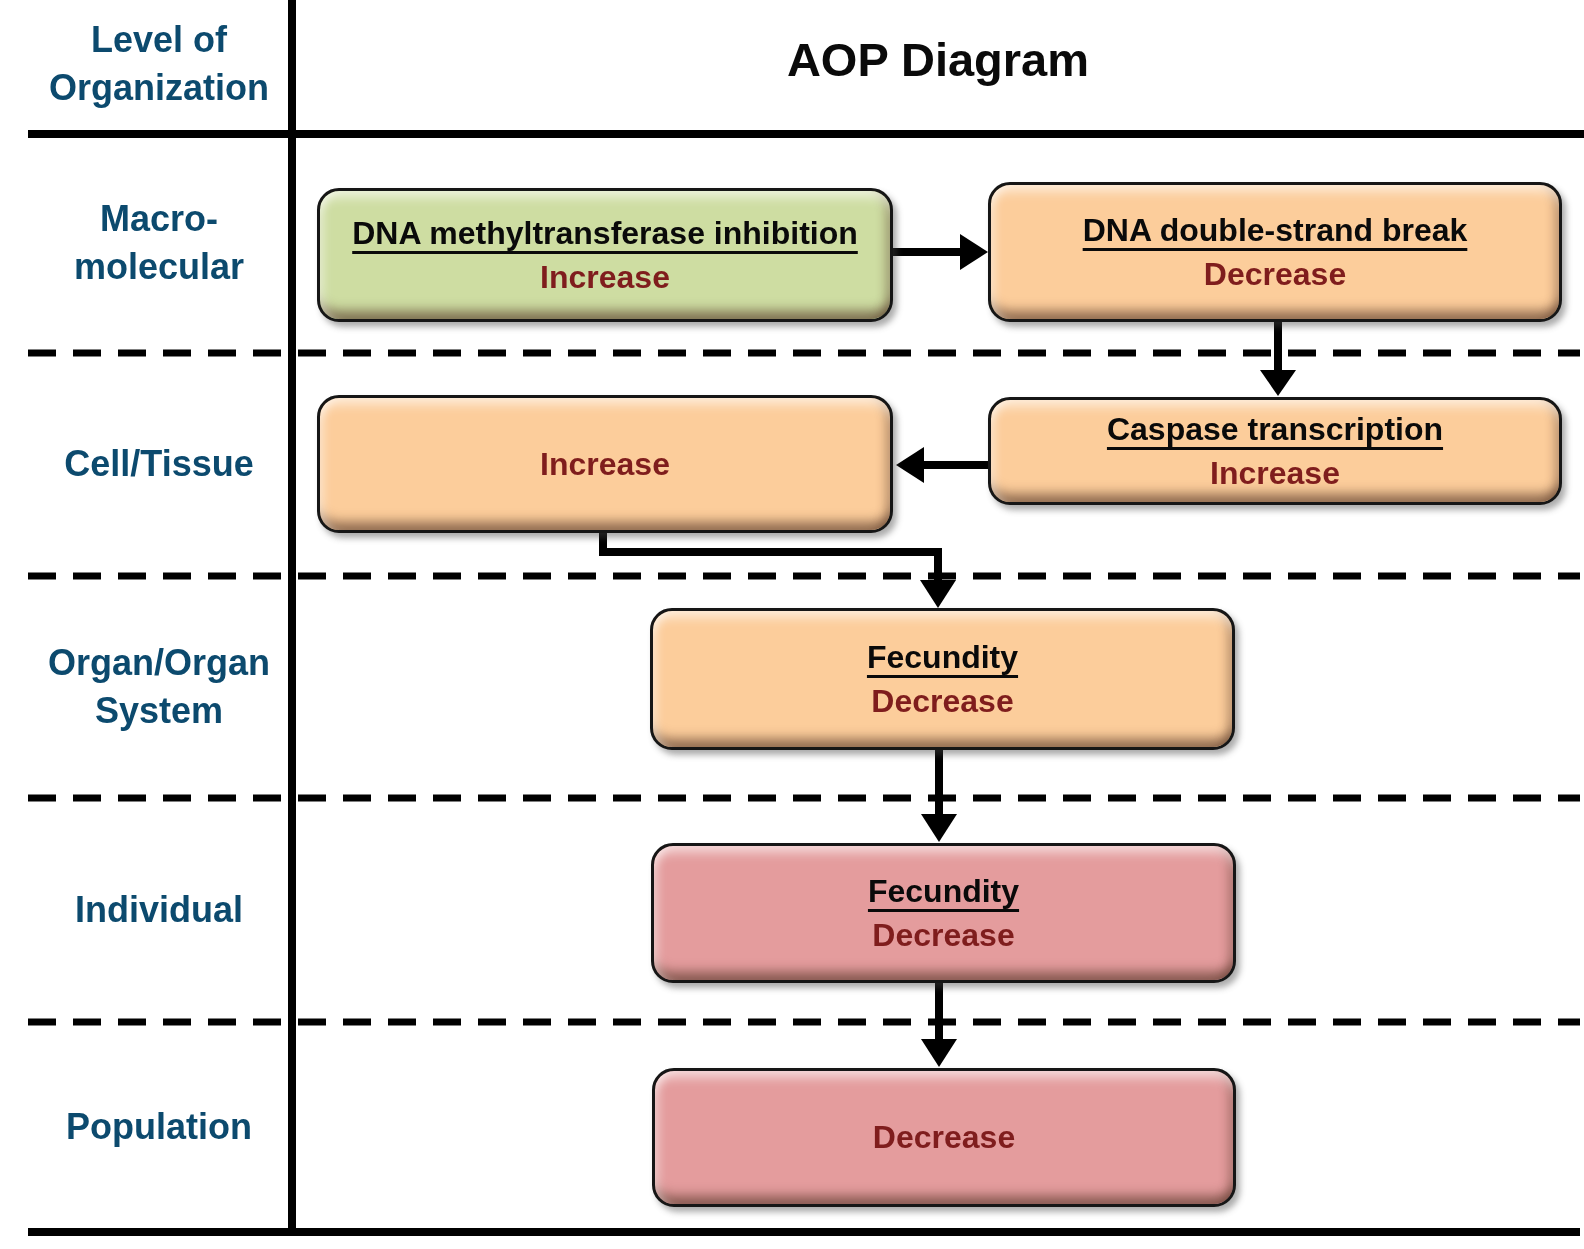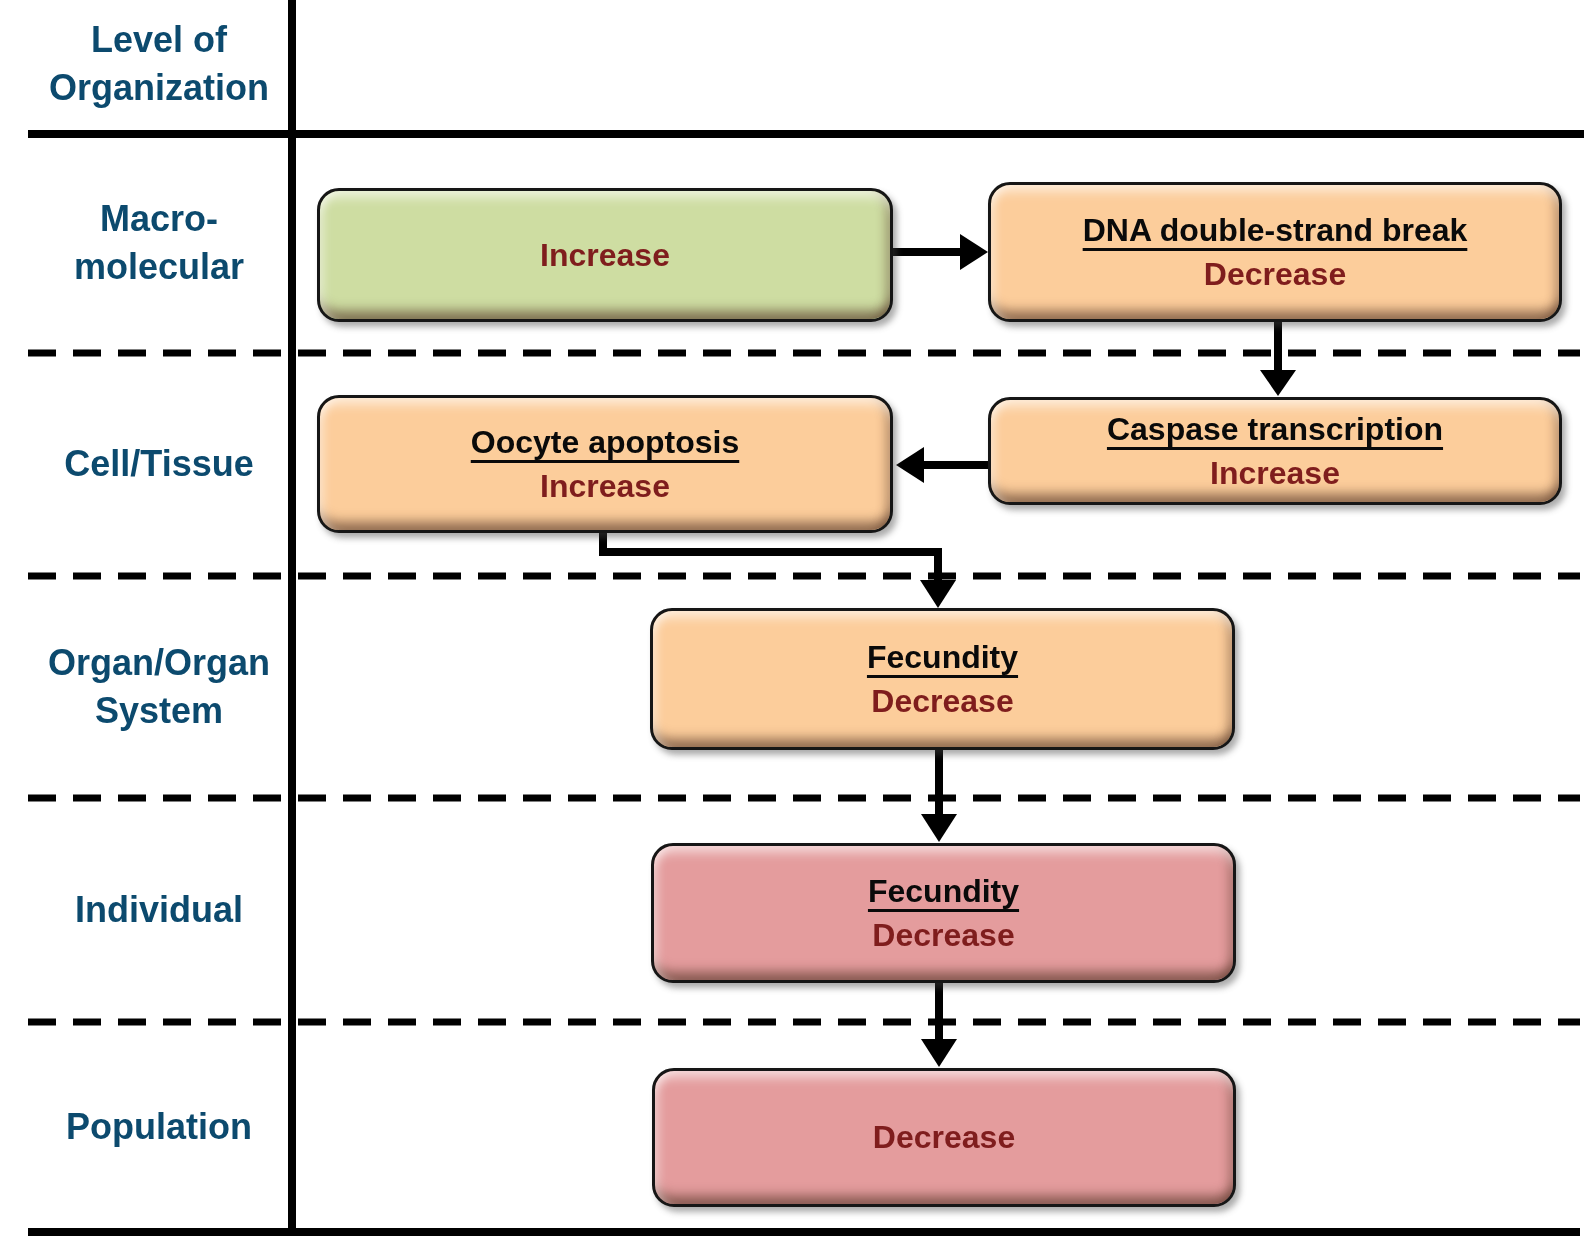--- a/index.html
+++ b/index.html
@@ -115,40 +115,41 @@
     </g>
 
     <g>
       <line x1="939" y1="983" x2="939" y2="1041" stroke="#000" stroke-width="8"></line>
       <polygon points="921,1039 957,1039 939,1067" fill="#000"></polygon>
     </g>
   </svg>
 
   <div class="axis-label" style="top:16px;">Level of
 Organization</div>
+  <div class="main-title">AOP Diagram</div>
 
   <div class="axis-label" style="top:195px;">Macro-
 molecular</div>
   <div class="axis-label" style="top:440px;">Cell/Tissue</div>
   <div class="axis-label" style="top:639px;">Organ/Organ
 System</div>
   <div class="axis-label" style="top:886px;">Individual</div>
   <div class="axis-label" style="top:1103px;">Population</div>
 
   <div class="node" style="left: 317px; top: 188px; width: 576px; height: 134px; background-color: rgb(206, 221, 162);">
+    <div class="node-name">DNA methyltransferase inhibition</div>
     <div class="node-direction">Increase</div>
   </div>
 
   <div class="node" style="left: 988px; top: 182px; width: 574px; height: 140px; background-color: rgb(252, 205, 155);">
     <div class="node-name">DNA double-strand break</div>
     <div class="node-direction">Decrease</div>
   </div>
 
   <div class="node" style="left: 317px; top: 395px; width: 576px; height: 138px; background-color: rgb(252, 205, 155);">
-    <div class="node-name">Oocyte apoptosis</div>
     <div class="node-direction">Increase</div>
   </div>
 
   <div class="node" style="left: 988px; top: 397px; width: 574px; height: 108px; background-color: rgb(252, 205, 155);">
     <div class="node-name">Caspase transcription</div>
     <div class="node-direction">Increase</div>
   </div>
 
   <div class="node" style="left: 650px; top: 608px; width: 585px; height: 142px; background-color: rgb(252, 205, 155);">
     <div class="node-name">Fecundity</div>

